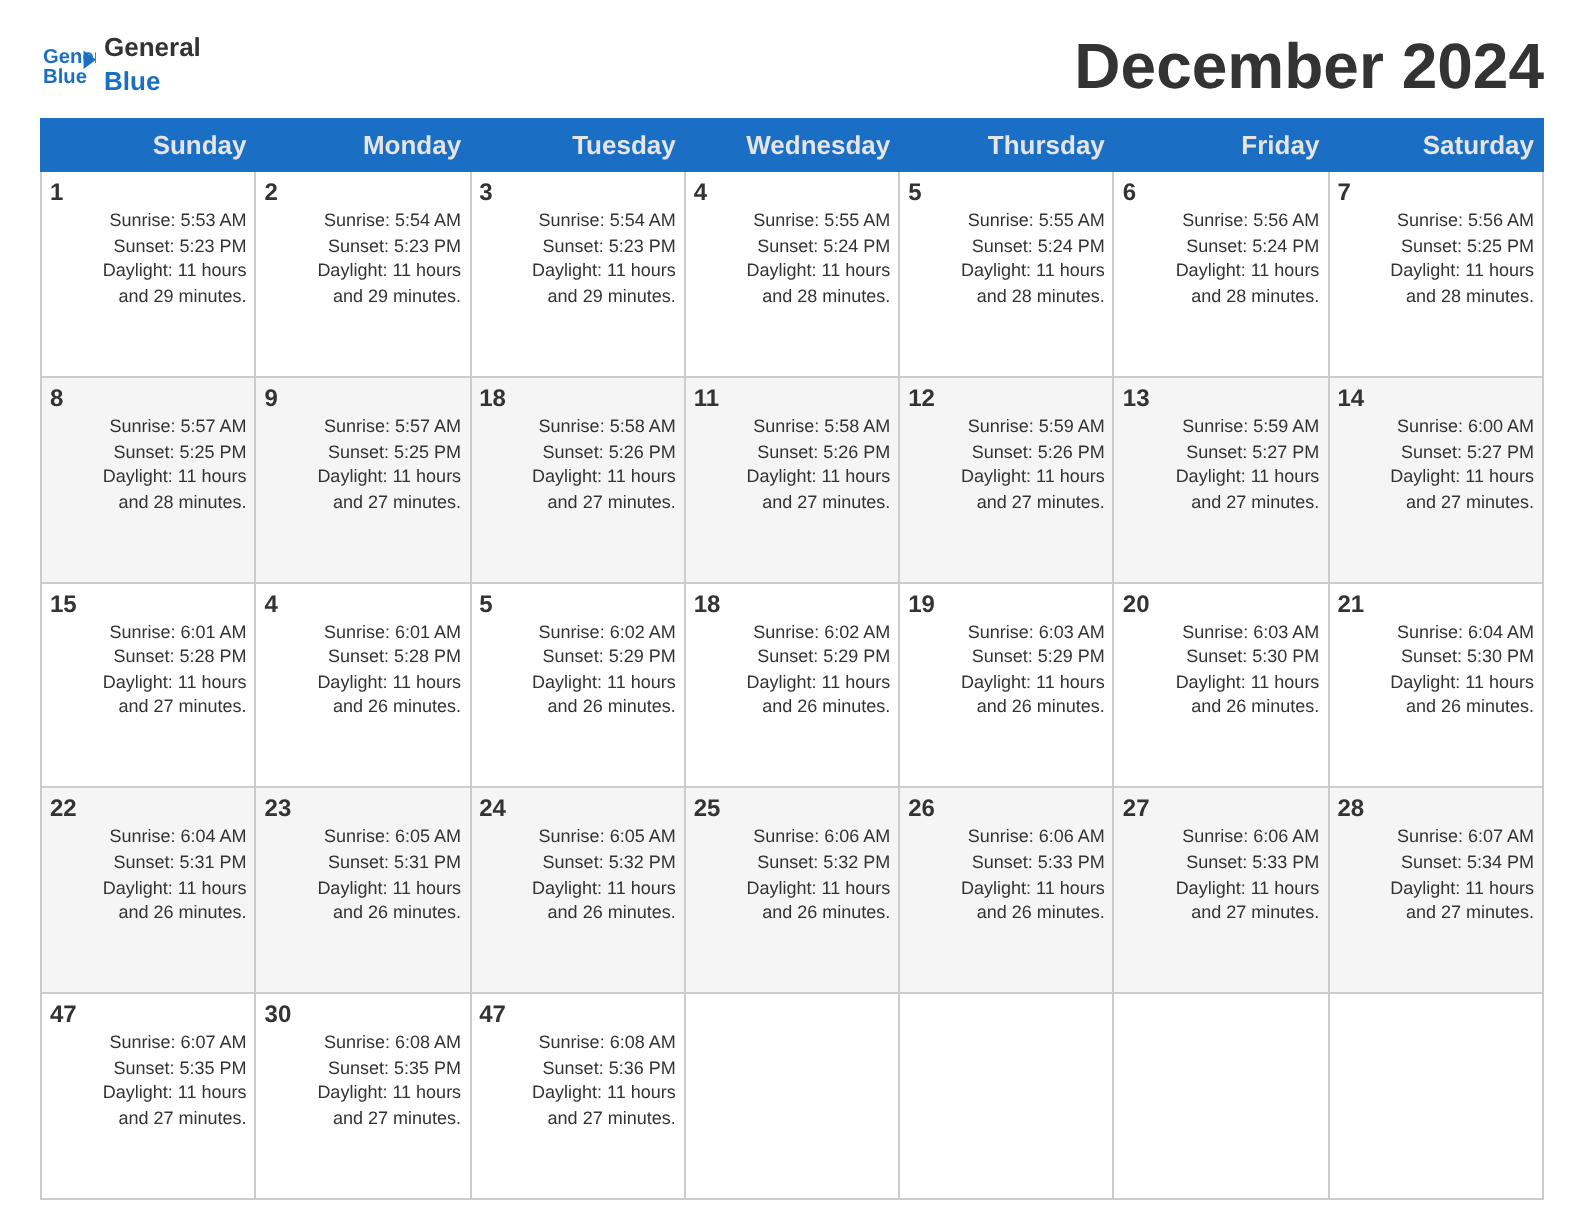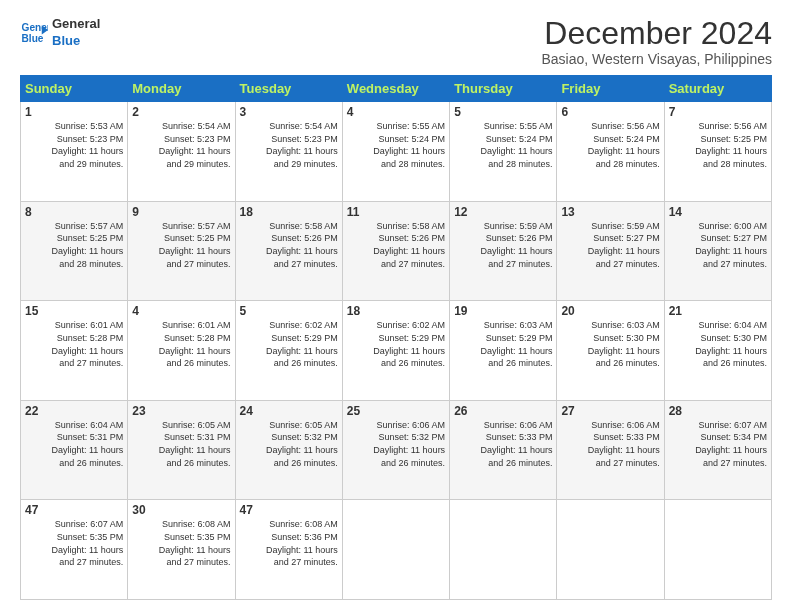--- a/index.html
+++ b/index.html
@@ -30,43 +30,43 @@
     }
     .logo-icon {
       width: 28px;
       height: 28px;
     }
     .title-block {
       text-align: right;
     }
     .main-title {
       font-size: 32px;
-      font-weight: normal;
+      font-weight: bold;
       color: #333;
       line-height: 1.1;
     }
     .subtitle {
       font-size: 14px;
       color: #555;
     }
     .calendar {
       flex: 1;
       border: 1px solid #ccc;
       border-collapse: collapse;
       width: 100%;
       table-layout: fixed;
     }
     .calendar thead tr th {
       background: #1a6fc4;
-      color: #bef264;
+      color: #e5e5e5;
       font-size: 13px;
       font-weight: bold;
       padding: 5px 4px;
       border: 1px solid #1a6fc4;
-      text-align: left;
+      text-align: right;
     }
     .calendar tbody tr td {
       border: 1px solid #ccc;
       vertical-align: top;
       padding: 3px 4px;
       font-size: 9.5px;
       color: #333;
       background: #fff;
     }
     .calendar tbody tr:nth-child(even) td {
@@ -99,21 +99,20 @@
         <text x="2" y="29" font-size="13" font-weight="bold" fill="#1a6fc4">Blue</text>
         <polygon points="28,8 36,14 28,20" fill="#1a6fc4"></polygon>
       </svg>
       <div style="display:flex;flex-direction:column;line-height:1.3;">
         <span style="font-size:13px;font-weight:bold;color:#333;">General</span>
         <span style="font-size:13px;font-weight:bold;color:#1a6fc4;">Blue</span>
       </div>
     </div>
     <div class="title-block">
       <div class="main-title">December 2024</div>
-      <div class="subtitle">Basiao, Western Visayas, Philippines</div>
     </div>
   </div>
 
   <table class="calendar">
     <thead>
       <tr id="days-header">
           <th>Sunday</th>
           <th>Monday</th>
           <th>Tuesday</th>
           <th>Wednesday</th>

